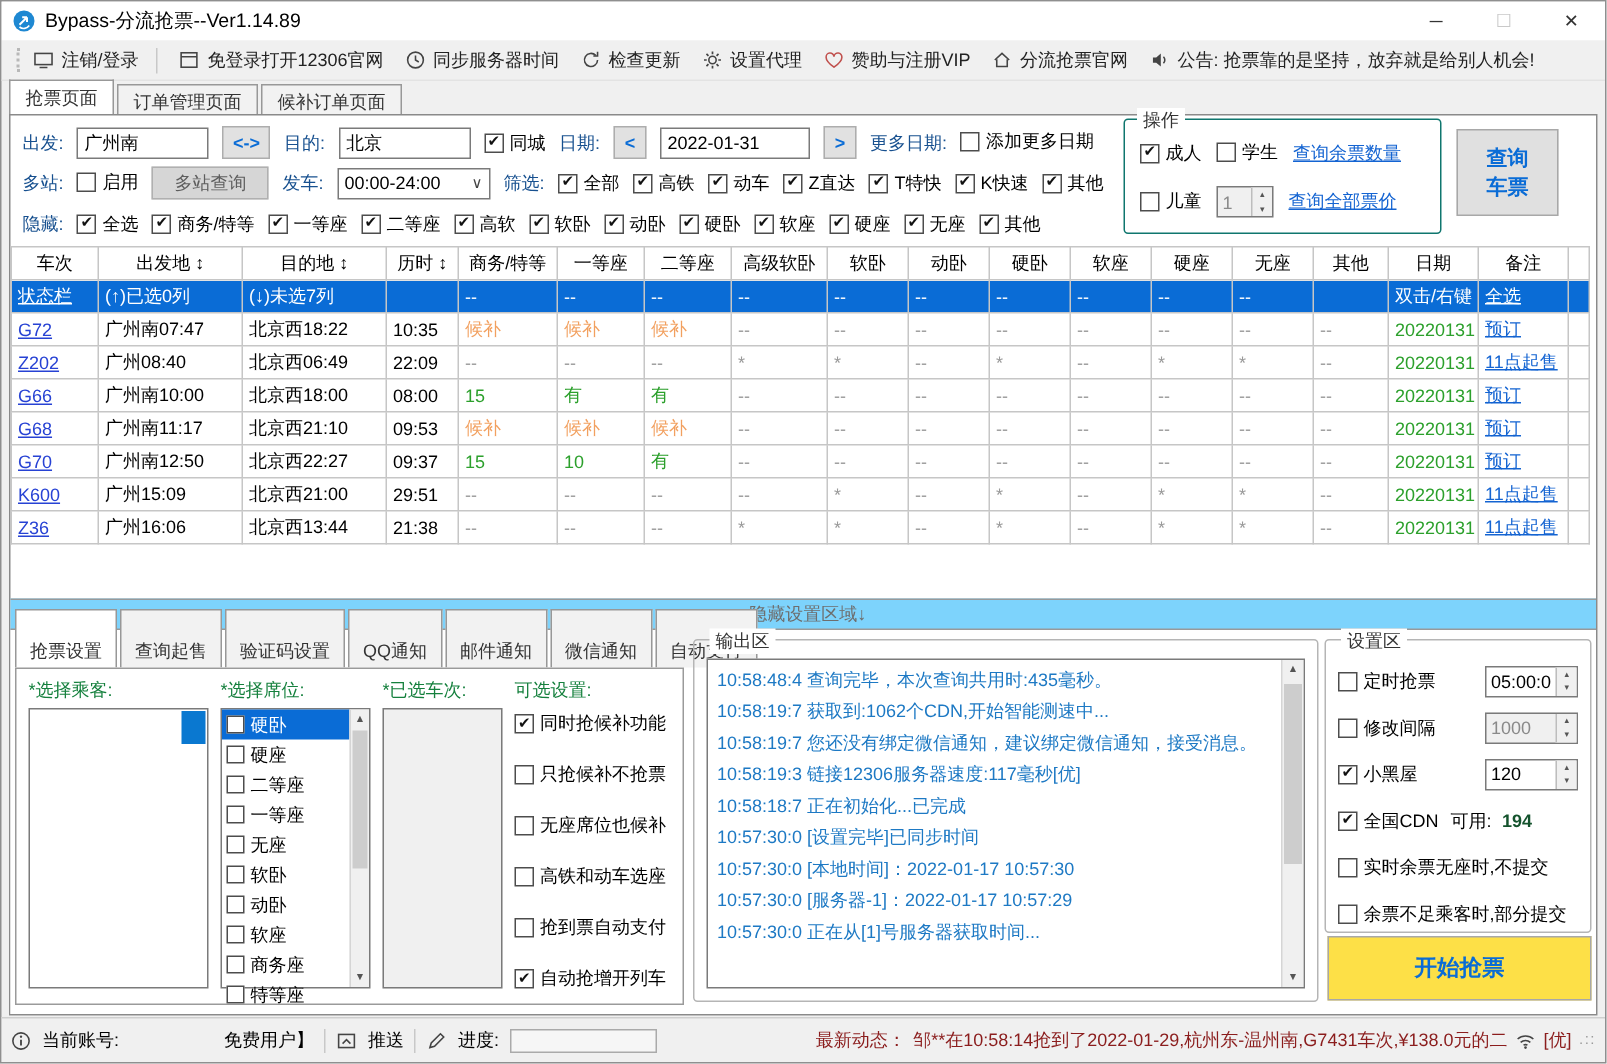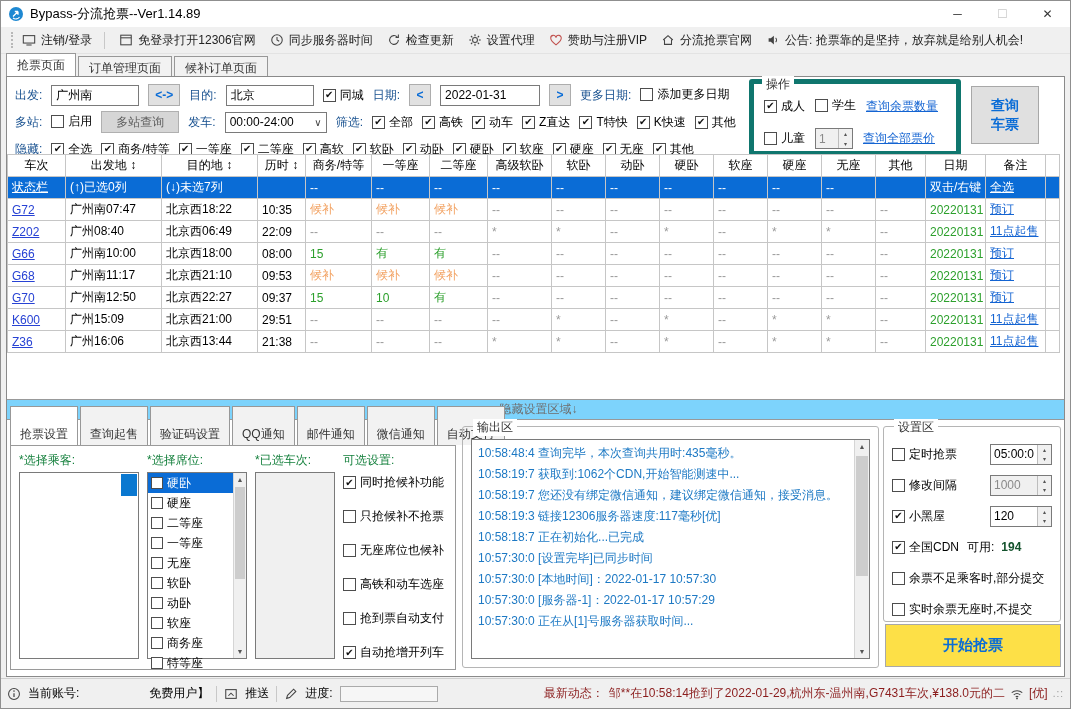--- a/index.html
+++ b/index.html
@@ -29,33 +29,33 @@
   .f-row{position:absolute;left:8px;display:flex;align-items:center;gap:9px;height:22px;white-space:nowrap;}
   .f-r1{top:7px;}.f-r2{top:34px;}.f-r3{top:61px;}
   .flbl{color:#17508f;}
   .tin{height:21px;border:1px solid #7a7a7a;padding:0 4px;font-size:12px;background:#fff;color:#000;}
   .sqbtn{height:22px;background:#e1e1e1;border:1px solid #adadad;color:#0a6cd6;font-weight:bold;display:inline-flex;align-items:center;justify-content:center;font-size:12px;}
   .btn-dis{height:22px;background:#d6d6d6;border:1px solid #b0b0b0;color:#5e5e5e;display:inline-flex;align-items:center;justify-content:center;padding:0 14px;}
   .combo{height:21px;border:1px solid #7a7a7a;background:#fff;display:inline-flex;align-items:center;padding:0 4px;gap:6px;}
   .combo .chv{margin-left:auto;color:#444;font-size:10px;}
   .cb{display:inline-flex;align-items:center;gap:4px;cursor:default;}
   .cb .box{width:13px;height:13px;border:1px solid #4d4d4d;background:#fff;display:inline-flex;align-items:center;justify-content:center;font-size:10px;line-height:10px;color:#111;font-weight:bold;flex:none;}
-  .opbox{position:absolute;left:742px;top:2px;width:212px;height:77px;border:5px solid #0f766e;border-radius:3px;}
+  .opbox{position:absolute;left:742px;top:2px;width:212px;height:77px;border:1px solid #0f766e;border-radius:3px;}
   .opbox .legend{position:absolute;top:-8px;left:8px;background:#fff;padding:0 4px;color:#333;}
   .oprow{position:absolute;left:10px;display:flex;align-items:center;gap:10px;}
   .link{color:#1464d2;text-decoration:underline;white-space:nowrap;}
   .querybtn{position:absolute;left:964px;top:9px;width:68px;height:58px;background:#e0e0e0;border:1px solid #a8a8a8;color:#0a6cd6;font-weight:bold;font-size:14px;white-space:pre-line;display:flex;align-items:center;justify-content:center;line-height:19px;}
   .spin{display:inline-flex;height:21px;border:1px solid #7a7a7a;background:#fff;align-items:stretch;}
   .spin input{border:none;outline:none;font-size:12px;padding:0 3px;min-width:0;background:transparent;color:#000;}
   .spin .arr{width:14px;border-left:1px solid #bdbdbd;background:#f0f0f0;display:flex;flex-direction:column;}
   .spin .arr span{flex:1;font-size:6px;color:#555;display:flex;align-items:center;justify-content:center;}
   .spin.dis{background:#f0f0f0;}
   .spin.dis input{color:#8a8a8a;}
   
-  .ttable{position:absolute;left:0;top:77px;border-collapse:collapse;table-layout:fixed;width:1052px;font-size:12px;}
+  .ttable{position:absolute;left:0;top:87px;border-collapse:collapse;table-layout:fixed;width:1052px;font-size:12px;}
   .ttable th{border:1px solid #c6c6c6;height:22px;font-weight:normal;text-align:center;background:#fff;overflow:hidden;white-space:nowrap;}
   .ttable td{border:1px solid #c6c6c6;height:22px;padding:0 4px;overflow:hidden;white-space:nowrap;}
   .ttable tr.status-row td{background:#0a6cd6;color:#fff;}
   .st-link{text-decoration:underline;}
   .train-link{color:#2742d4;text-decoration:underline;}
   .note-link{color:#1464d2;text-decoration:underline;}
   .sel-link{color:#cfa3ea;text-decoration:underline;}
   td.wl{color:#f2a05f;}
   td.ok{color:#2ca02c;}
   td.na{color:#9a9a9a;}
@@ -745,27 +745,27 @@
             <span class="cb">
               <span class="box">✔</span>
               <span>全国CDN</span>
             </span>
             <span class="cdn-suffix">可用:</span>
             <span class="cdn-count">194</span>
           </div>
           <div class="set-row">
             <span class="cb">
               <span class="box"></span>
-              <span>余票不足乘客时,部分提交</span>
+              <span>实时余票无座时,不提交</span>
             </span>
           </div>
           <div class="set-row">
             <span class="cb">
               <span class="box"></span>
-              <span>实时余票无座时,不提交</span>
+              <span>余票不足乘客时,部分提交</span>
             </span>
           </div>
         </div>
     </div>
 
     <div class="startbtn">开始抢票</div>
   </div>
 </div>
 
 <div class="statusbar">

